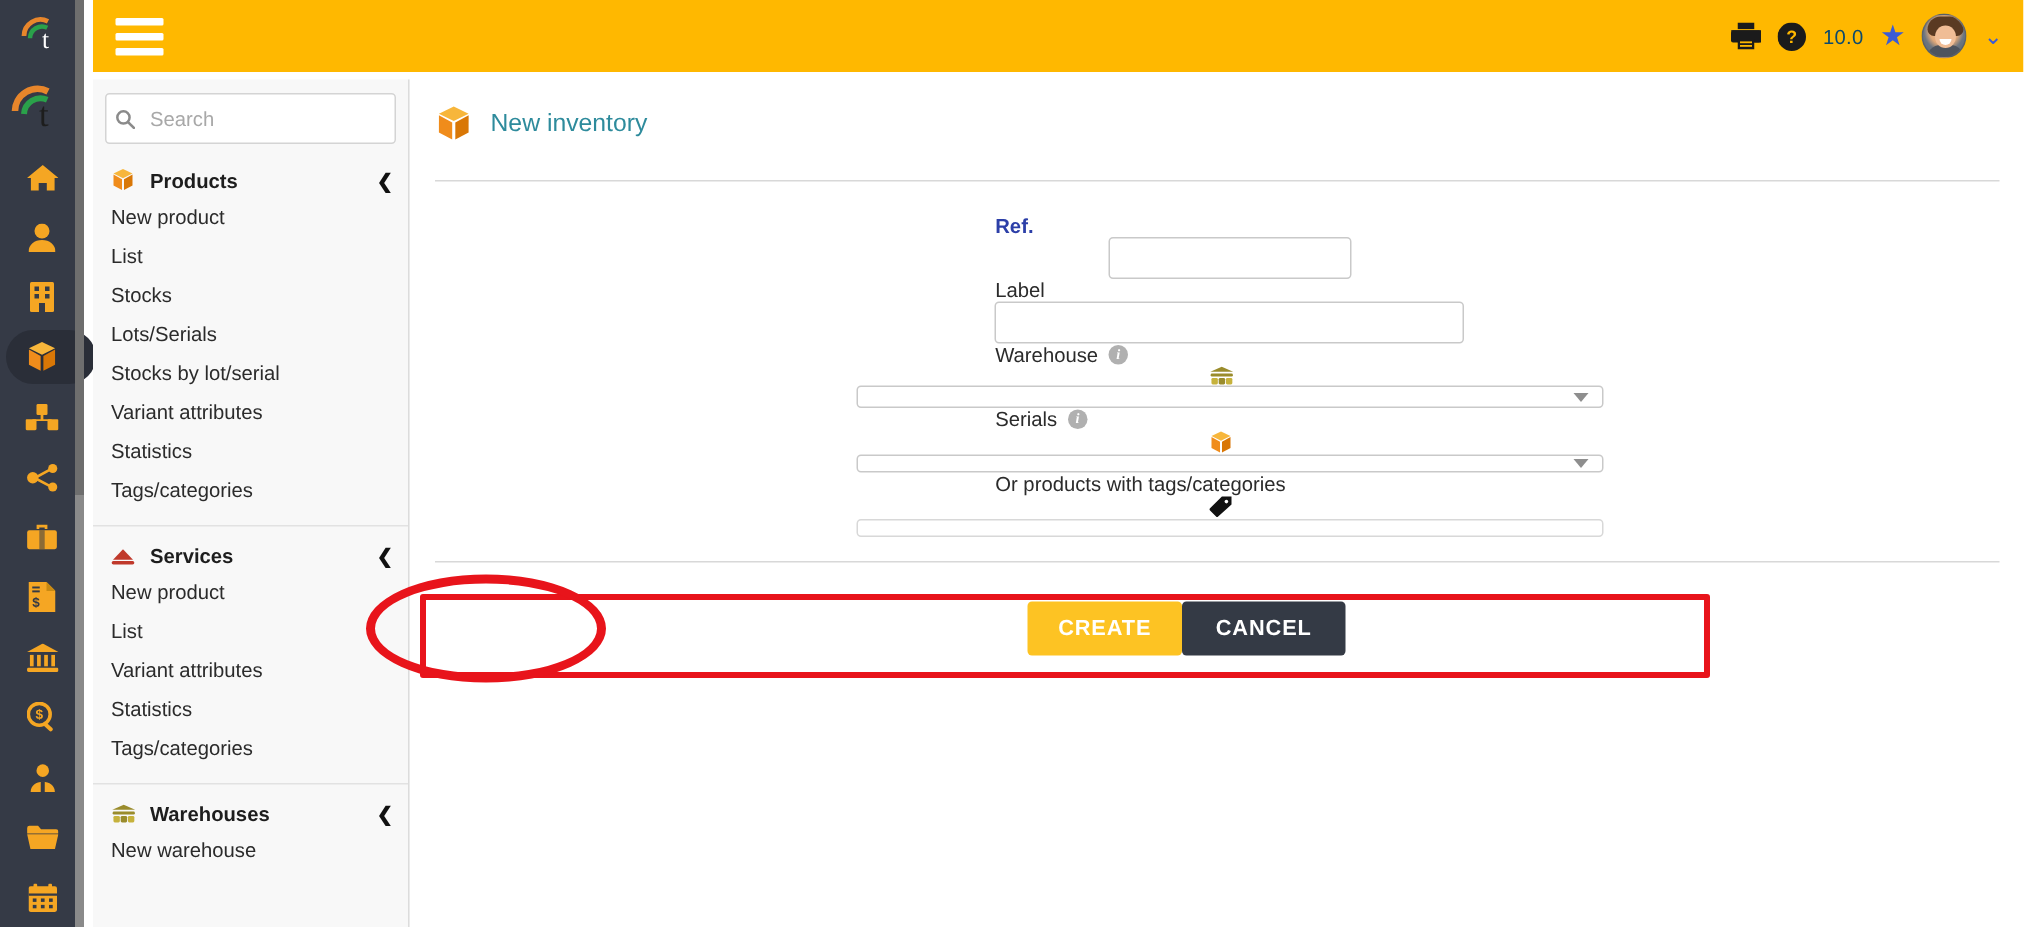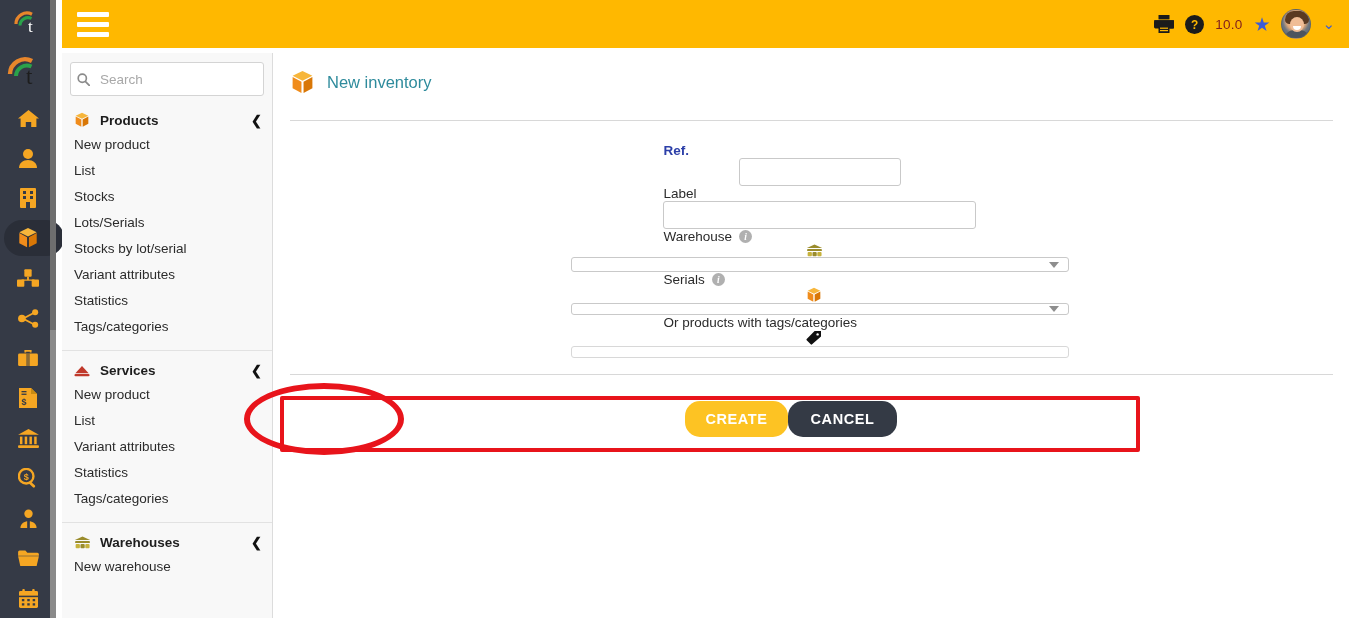--- a/index.html
+++ b/index.html
@@ -86,21 +86,21 @@
     background: #ffb800;
     display: flex; align-items: center;
   }
   #burger { margin-left: 15px; width: 32px; cursor: pointer; }
   #burger span { display:block; height: 5px; background: #fff; border-radius:1px; margin-bottom: 5px; }
   #burger span:last-child { margin-bottom: 0; }
   #topbar-right {
     margin-left: auto; display: flex; align-items: center; gap: 11px; padding-right: 14px;
   }
   .tb-icon { color: #1b1b1b; display: flex; align-items: center; cursor: pointer; }
-  #version-text { font-size: 13.5px; color: #7f1d1d; letter-spacing: .2px; }
+  #version-text { font-size: 13.5px; color: #0c4a6e; letter-spacing: .2px; }
   #star-icon { color: #3b5bd6; font-size: 19px; line-height: 1; cursor: pointer;}
   #avatar {
     width: 30px; height: 30px; border-radius: 50%;
     background: radial-gradient(circle at 50% 38%, #f2c9a8 0%, #e0a878 42%, #6d7680 60%, #59616b 100%);
     position: relative; overflow: hidden; border: 1px solid rgba(0,0,0,.12); cursor: pointer;
   }
   #avatar .hair { position:absolute; left:3px; top:1px; width:24px; height:13px; background:#5a3a22; border-radius: 12px 12px 6px 6px; }
   #avatar .face { position:absolute; left:8px; top:7px; width:14px; height:15px; background:#f0bd96; border-radius:50%; }
   #avatar .smile { position:absolute; left:11px; top:16px; width:8px; height:4px; background:#fff; border-radius: 0 0 6px 6px; }
   #avatar .body { position:absolute; left:2px; bottom:-3px; width:26px; height:11px; background:#4d545e; border-radius: 10px 10px 0 0;}
@@ -146,21 +146,21 @@
     position: absolute; left: 6px; top: 253px; width: 860px; height: 56px;
     border: 4px solid #e8141b; border-radius: 2px; pointer-events: none;
   }
 
   #form-rule { height: 1px; background: #d8d8d8; margin: 16px 16px 0 16px; }
 
   #buttons { display: flex; align-items: center; margin-top: 26px; padding-left: 411px; position: relative; }
   .btn {
     height: 36px; display: flex; align-items: center; justify-content: center;
     font-size: 14.5px; font-weight: bold; letter-spacing: .6px; cursor: pointer;
-    border: 0; border-radius: 15px; font-family: "Liberation Sans", sans-serif;
+    border: 0; border-radius: 3px; font-family: "Liberation Sans", sans-serif;
   }
   #btn-create { width: 103px; background: #fdc323; color: #ffffff; }
   #btn-cancel { width: 109px; background: #343a45; color: #ffffff; }
 
   
   #red-ellipse {
     position: absolute; left: -30px; top: -18px; width: 160px; height: 72px;
     border: 6px solid #e8141b; border-radius: 50%; pointer-events: none;
   }
 </style>

